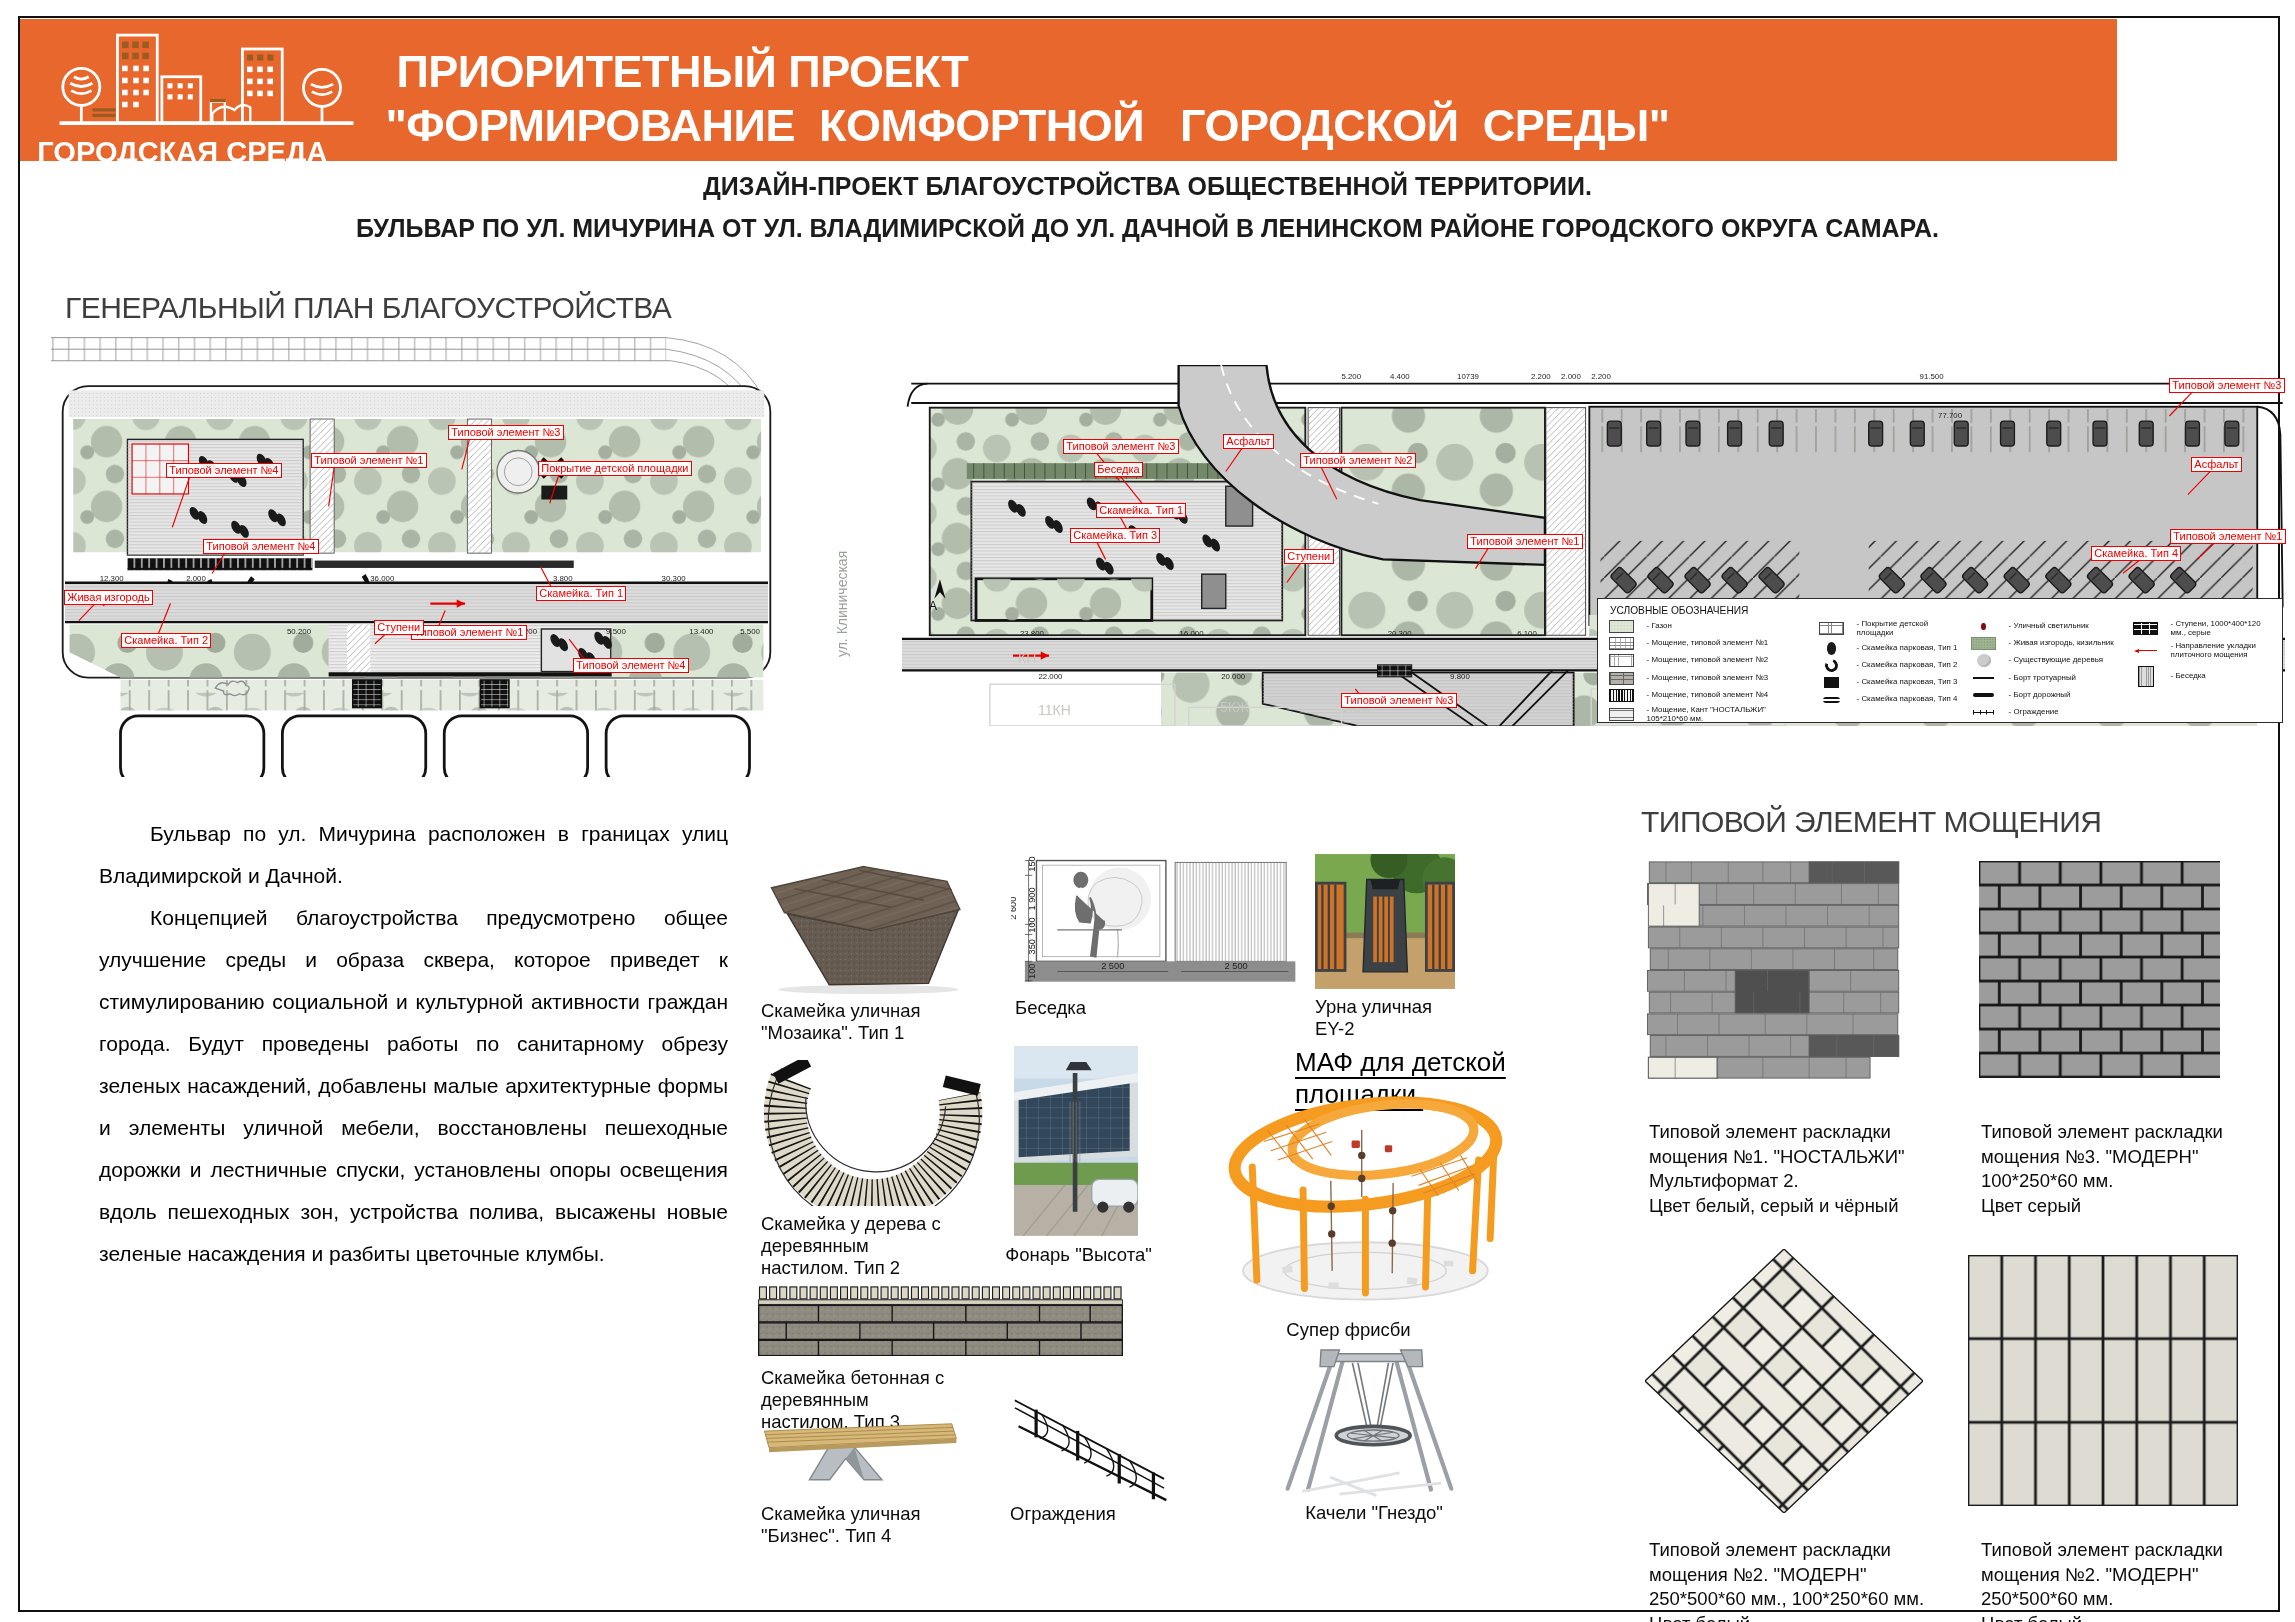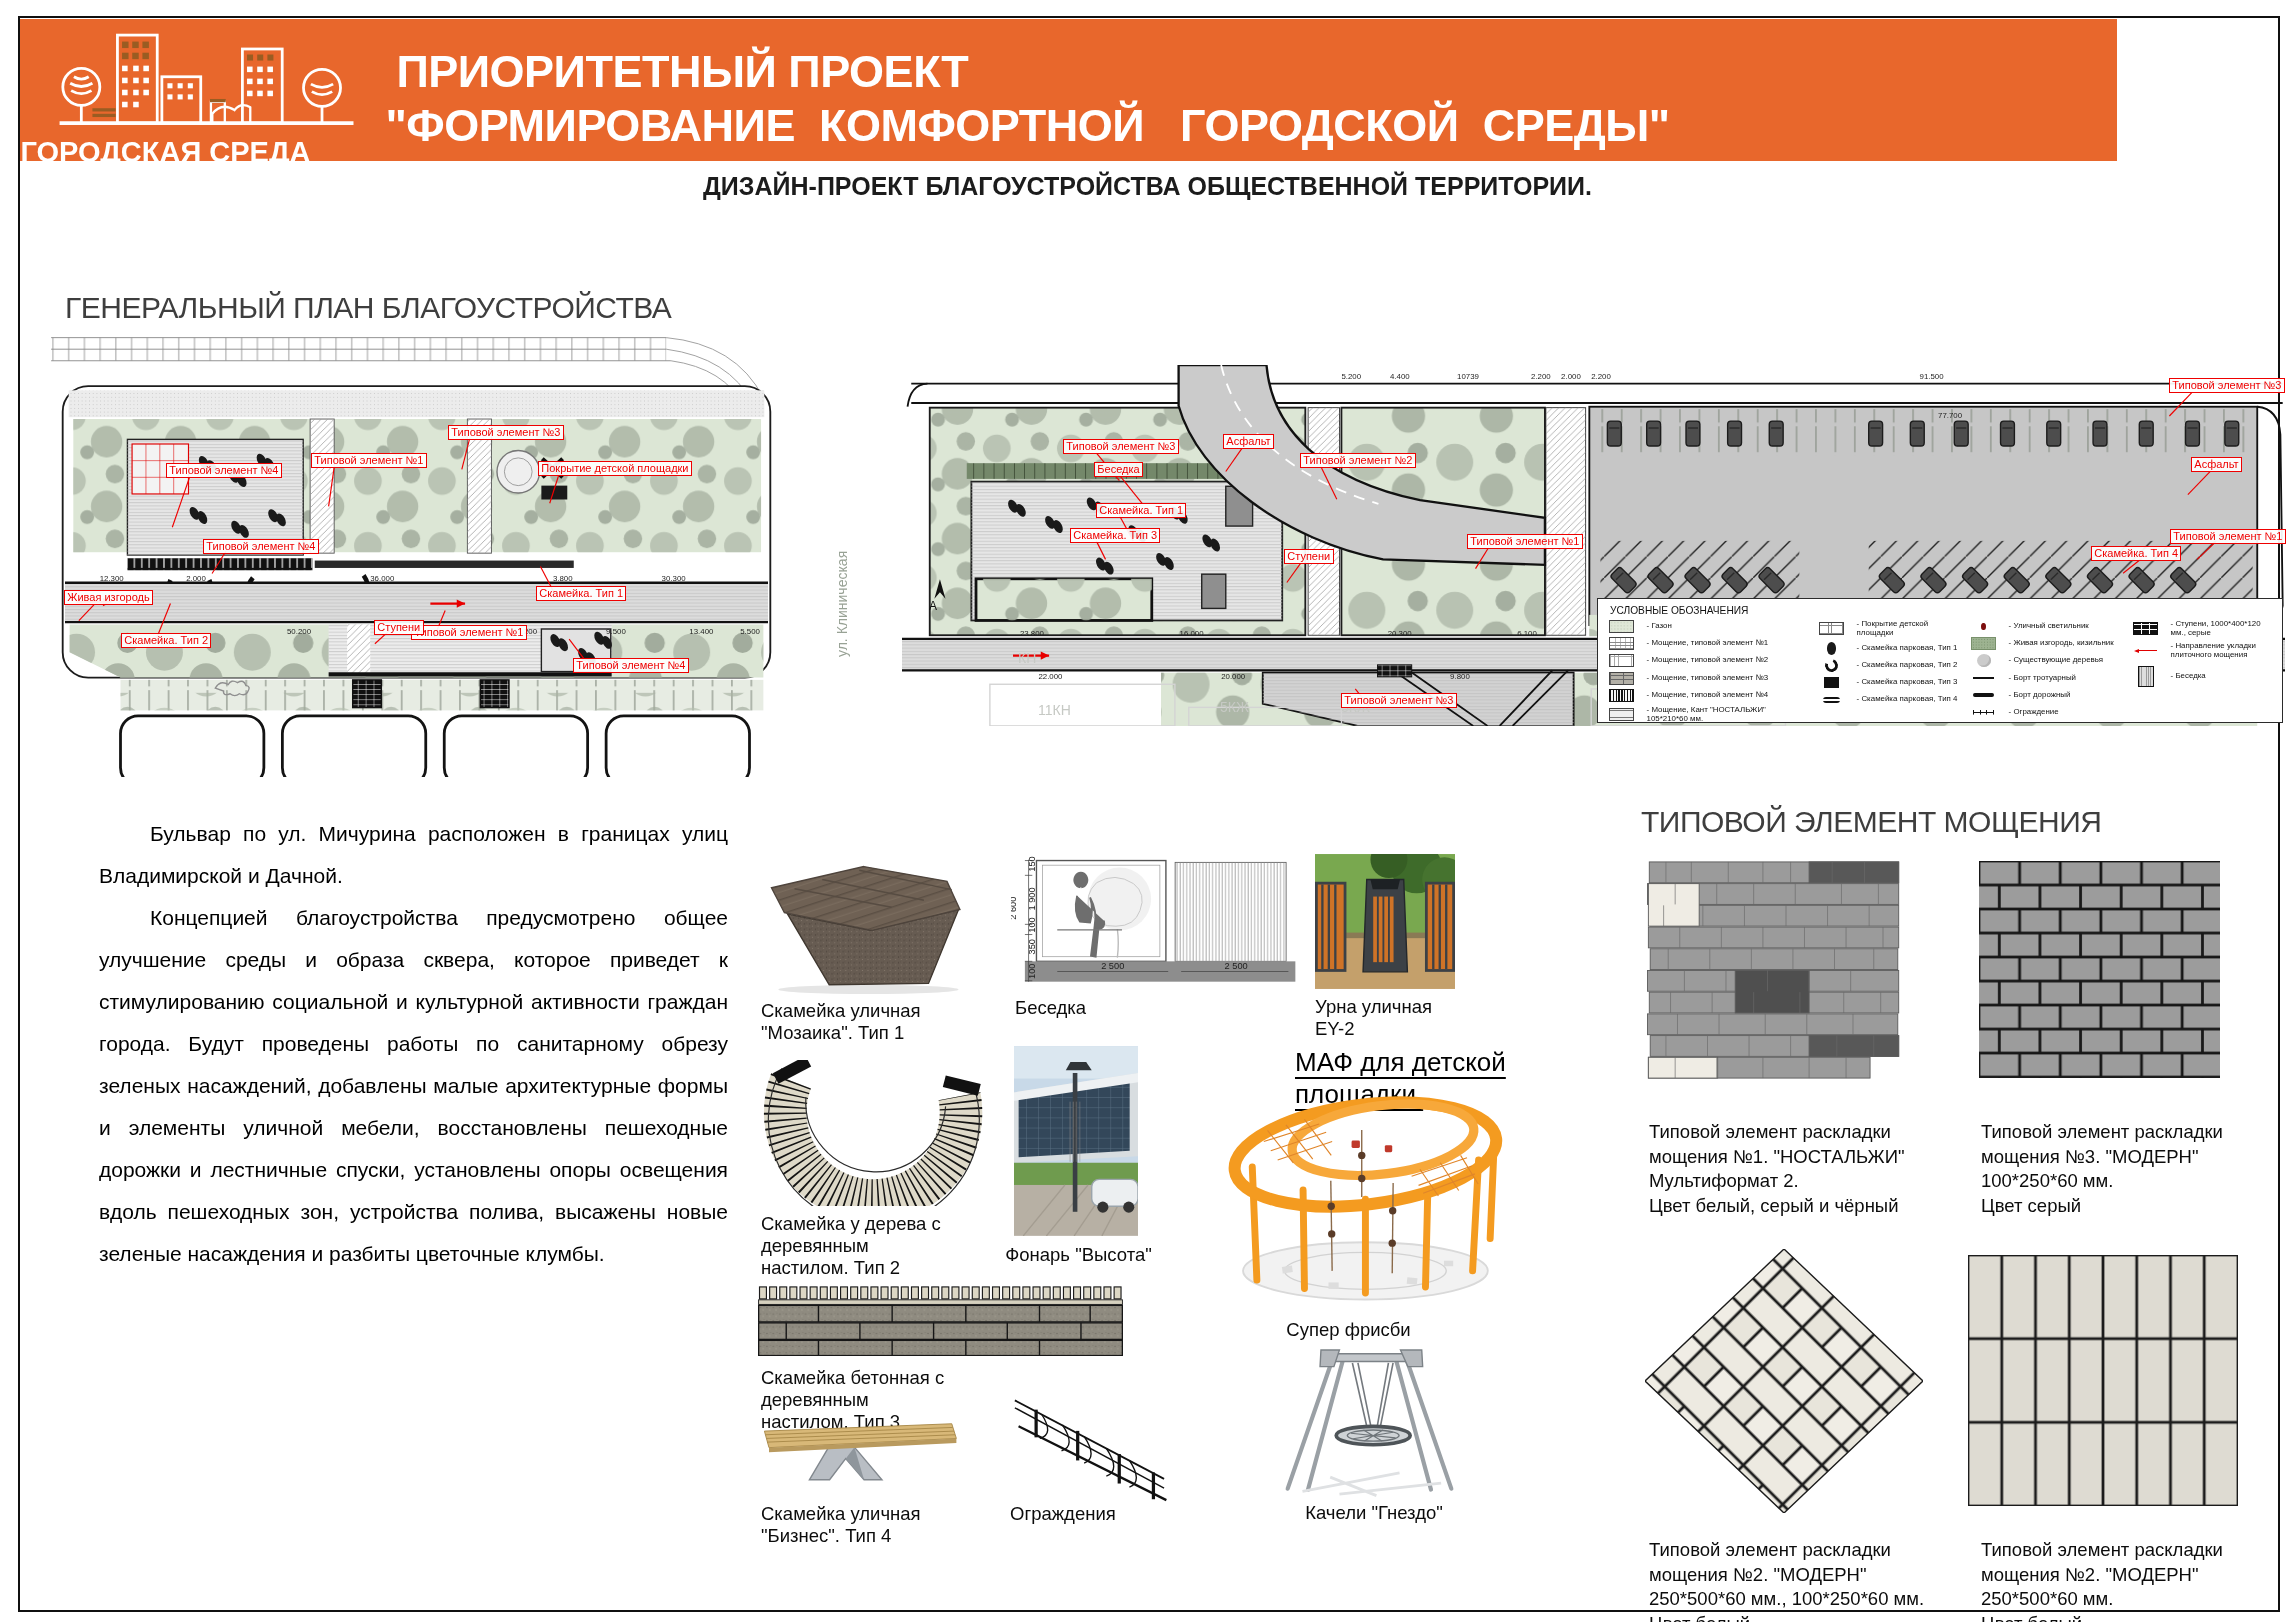--- a/index.html
+++ b/index.html
@@ -3,21 +3,21 @@
 <meta charset="utf-8">
 <style>
   html,body{margin:0;padding:0;background:#fff;}
   #page{position:relative;width:2295px;height:1623px;background:#fff;
         font-family:"Liberation Sans",sans-serif;overflow:hidden;}
   .abs{position:absolute;}
   #frame{position:absolute;left:17.6px;top:15.7px;width:2258px;height:1592px;border:2.8px solid #101010;}
   
   #banner{position:absolute;left:20.4px;top:18.5px;width:2097px;height:142px;background:#e8672c;}
   .bt{position:absolute;color:#fff;font-weight:bold;white-space:pre;font-size:45px;letter-spacing:-0.5px;}
-  #logo-text{position:absolute;left:0;top:117px;width:324px;text-align:left;color:#fff;font-weight:bold;font-size:29px;}
+  #logo-text{position:absolute;left:0;top:117px;width:324px;text-align:center;color:#fff;font-weight:bold;font-size:29px;}
   
   .subtitle{position:absolute;left:0;width:2295px;text-align:center;color:#1c1c1c;font-weight:bold;font-size:25px;}
   .h-sec{position:absolute;color:#3e3e3e;font-size:30px;font-weight:500;letter-spacing:-0.5px;white-space:nowrap;}
   
   #descr{position:absolute;left:67px;top:813px;width:629px;font-size:21px;line-height:42px;
          text-align:justify;color:#000;margin-left:32px;}
   #descr p{margin:0;text-indent:51px;}
   
   .planwrap{position:absolute;}
   .planwrap svg{position:absolute;left:0;top:0;}
@@ -222,20 +222,21 @@
           <rect x="452" y="148" width="12" height="12"></rect>
           <rect x="474" y="148" width="12" height="12"></rect>
       </g>
     </svg>
     <div id="logo-text">ГОРОДСКАЯ СРЕДА</div>
     <div class="bt" style="left:376px;top:27px">ПРИОРИТЕТНЫЙ ПРОЕКТ</div>
     <div class="bt" style="left:365px;top:81px">"ФОРМИРОВАНИЕ  КОМФОРТНОЙ   ГОРОДСКОЙ  СРЕДЫ"</div>
   </div>
 
   <div class="subtitle" style="top:172px">ДИЗАЙН-ПРОЕКТ БЛАГОУСТРОЙСТВА ОБЩЕСТВЕННОЙ ТЕРРИТОРИИ.</div>
+  <div class="subtitle" style="top:214px">БУЛЬВАР ПО УЛ. МИЧУРИНА ОТ УЛ. ВЛАДИМИРСКОЙ ДО УЛ. ДАЧНОЙ В ЛЕНИНСКОМ РАЙОНЕ ГОРОДСКОГО ОКРУГА САМАРА.</div>
 
   <div class="h-sec" style="left:65px;top:291px">ГЕНЕРАЛЬНЫЙ ПЛАН БЛАГОУСТРОЙСТВА</div>
 
   <div class="planwrap" style="left:51px;top:333px;width:805px;height:444px">
     <svg width="805" height="444" viewBox="0 0 1740 960">
 
       <rect x="0" y="10" width="1330" height="50" fill="url(#patRail)"></rect>
       <line x1="0" y1="10" x2="1330" y2="10" stroke="#8a8a8a" stroke-width="2"></line>
       <line x1="0" y1="35" x2="1330" y2="35" stroke="#8a8a8a" stroke-width="2"></line>
       <line x1="0" y1="60" x2="1340" y2="60" stroke="#8a8a8a" stroke-width="2"></line>

